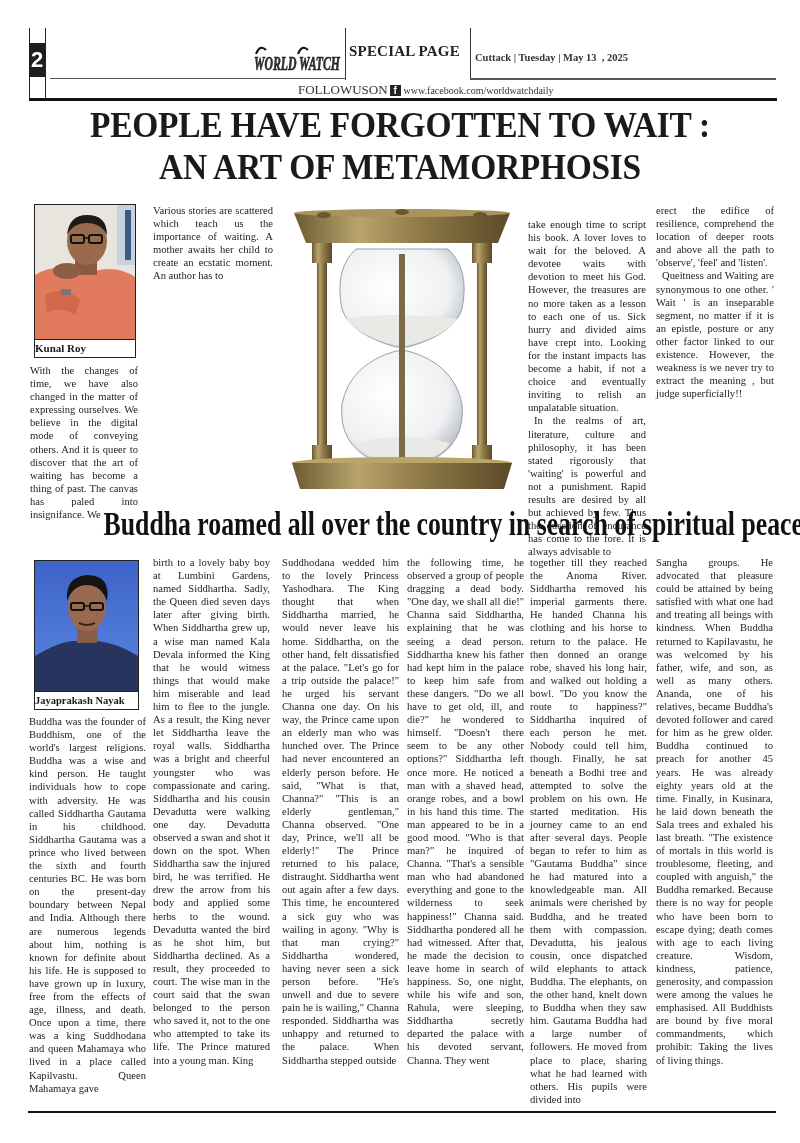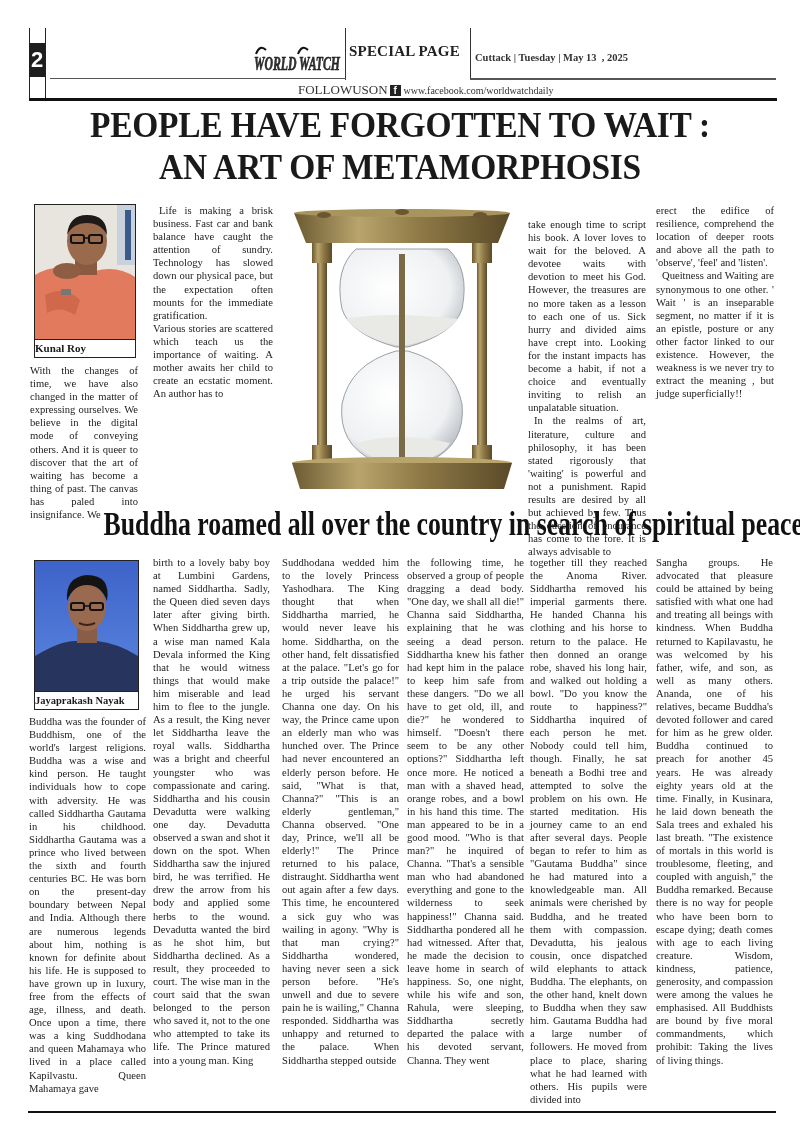--- a/index.html
+++ b/index.html
@@ -101,21 +101,20 @@
       </svg>
     </div>
     <div class="caption" style="height:17px; line-height:17px;">Kunal Roy</div>
   </div>
 
   <div class="col" style="left:30px; top:364px; width:108px;">
     <p>With the changes of time, we have also changed in the matter of expressing ourselves. We believe in the digital mode of conveying others. And it is queer to discover that the art of waiting has become a thing of past. The canvas has paled into insignifance. We</p>
   </div>
 
   <div class="col" style="left:153px; top:204px; width:120px;">
-    <p class="indent">Life is making a brisk business. Fast car and bank balance have caught the attention of sundry. Technology has slowed down our physical pace, but the expectation often mounts for the immediate gratification.</p>
     <p>Various stories are scattered which teach us the importance of waiting. A mother awaits her child to create an ecstatic moment. An author has to</p>
   </div>
 
   <div class="hourglass">
     <svg viewBox="0 0 236 296">
       <defs>
         <linearGradient id="brass" x1="0" x2="1" y1="0" y2="0">
           <stop offset="0" stop-color="#6b5a32"></stop>
           <stop offset="0.3" stop-color="#b9a46c"></stop>
           <stop offset="0.6" stop-color="#8c7745"></stop>

